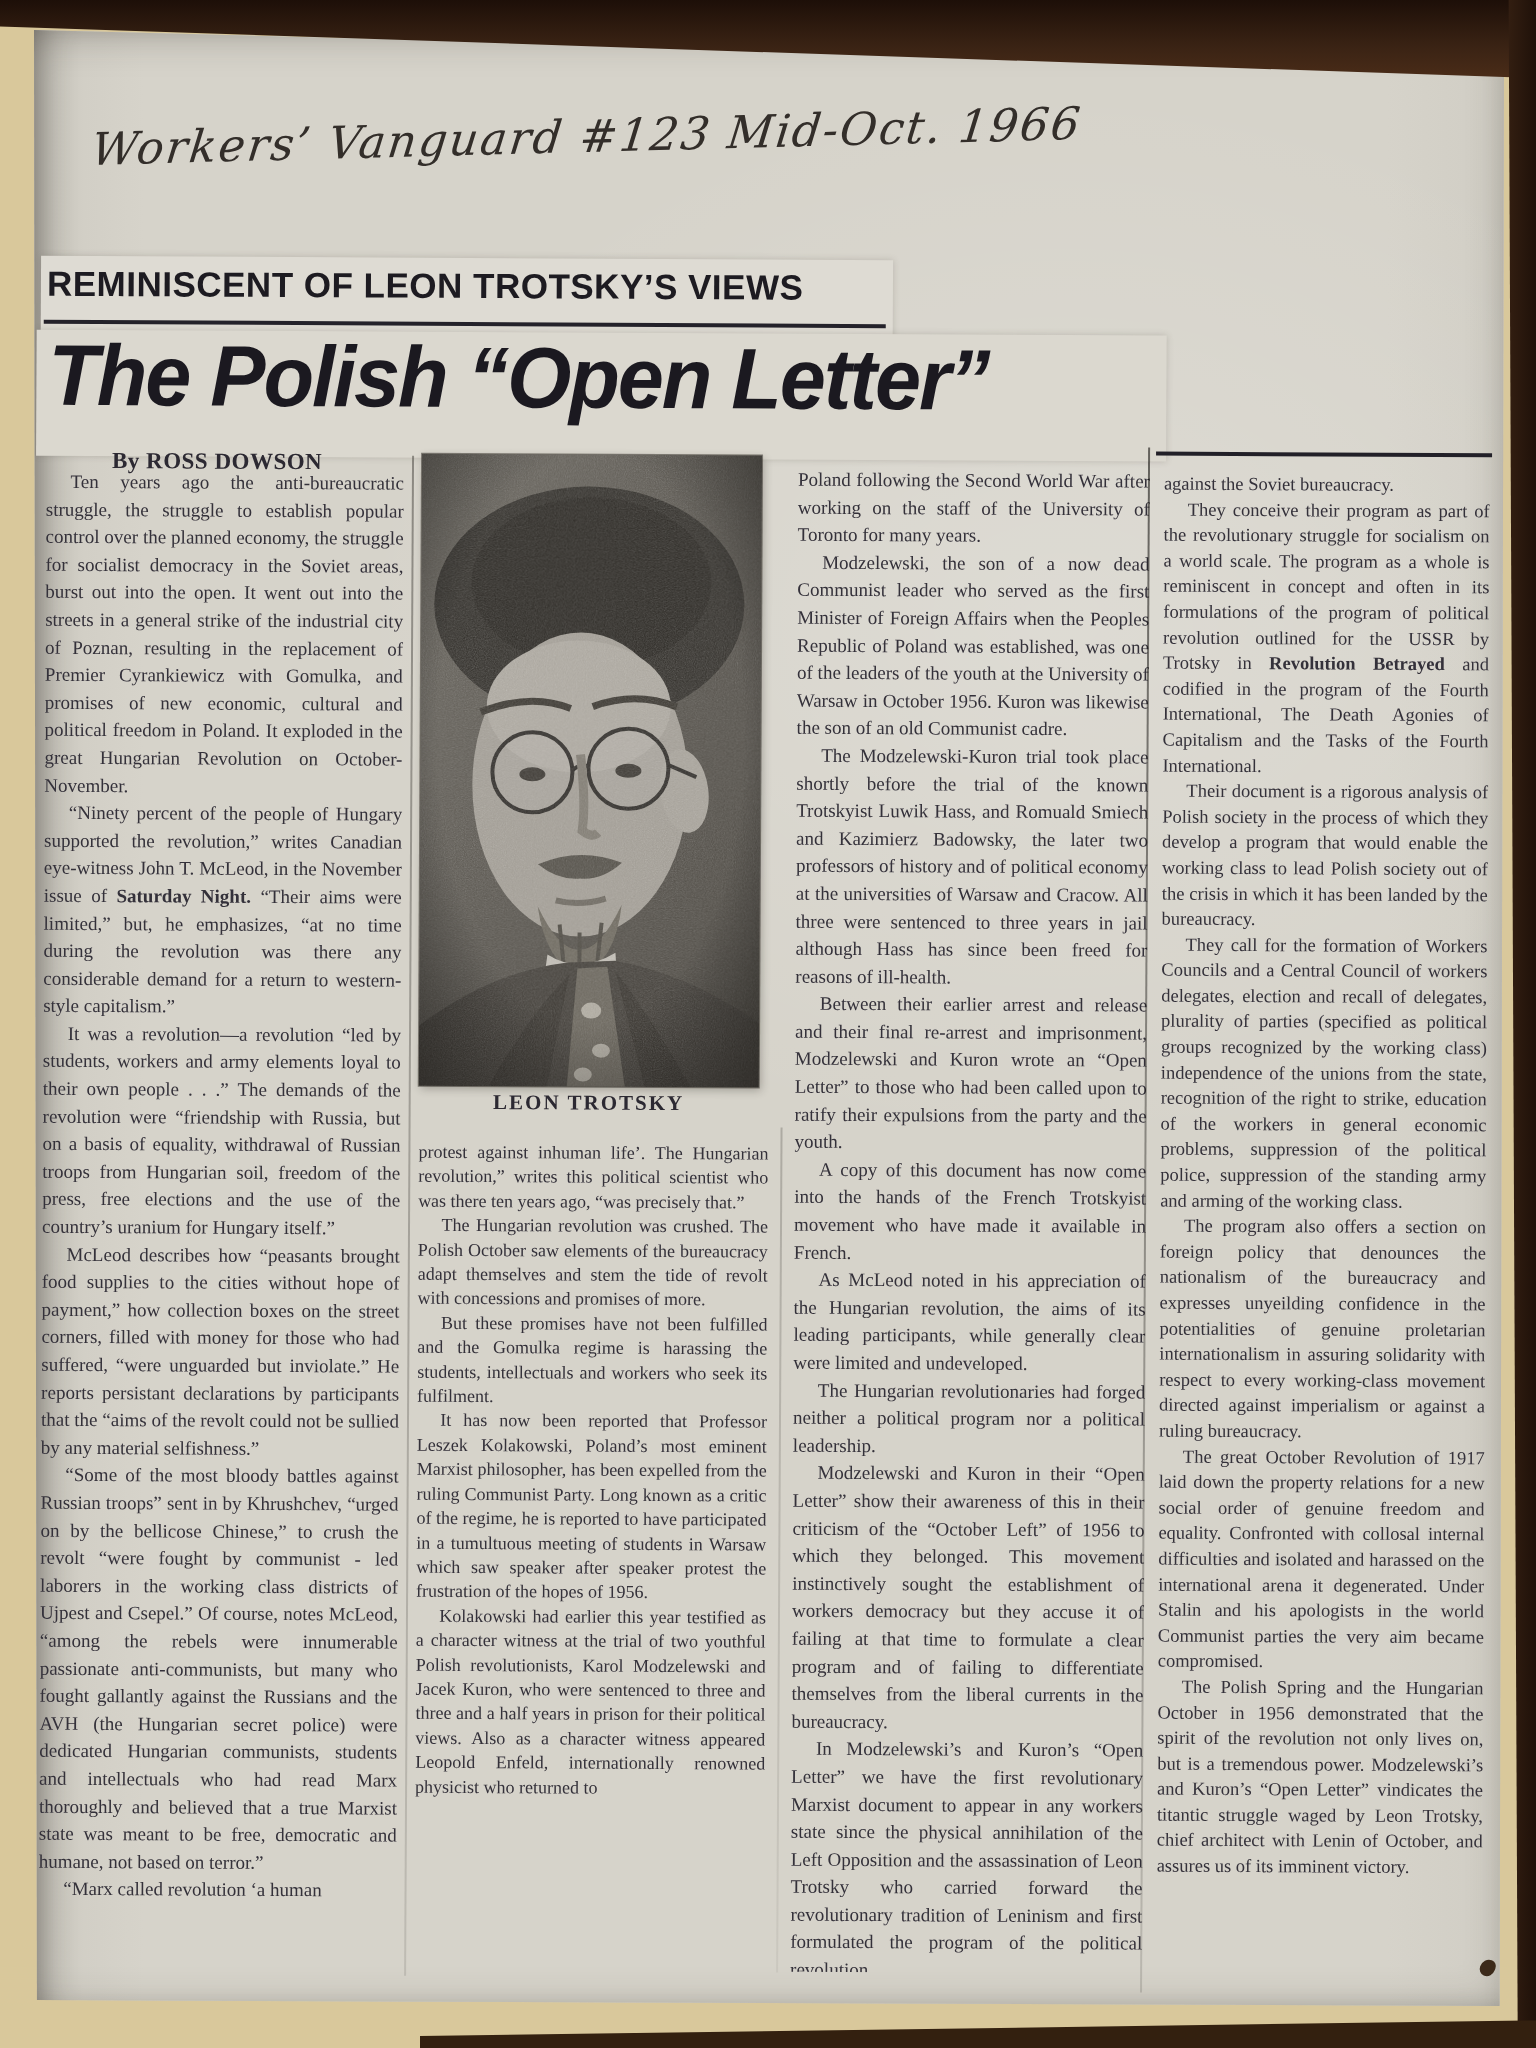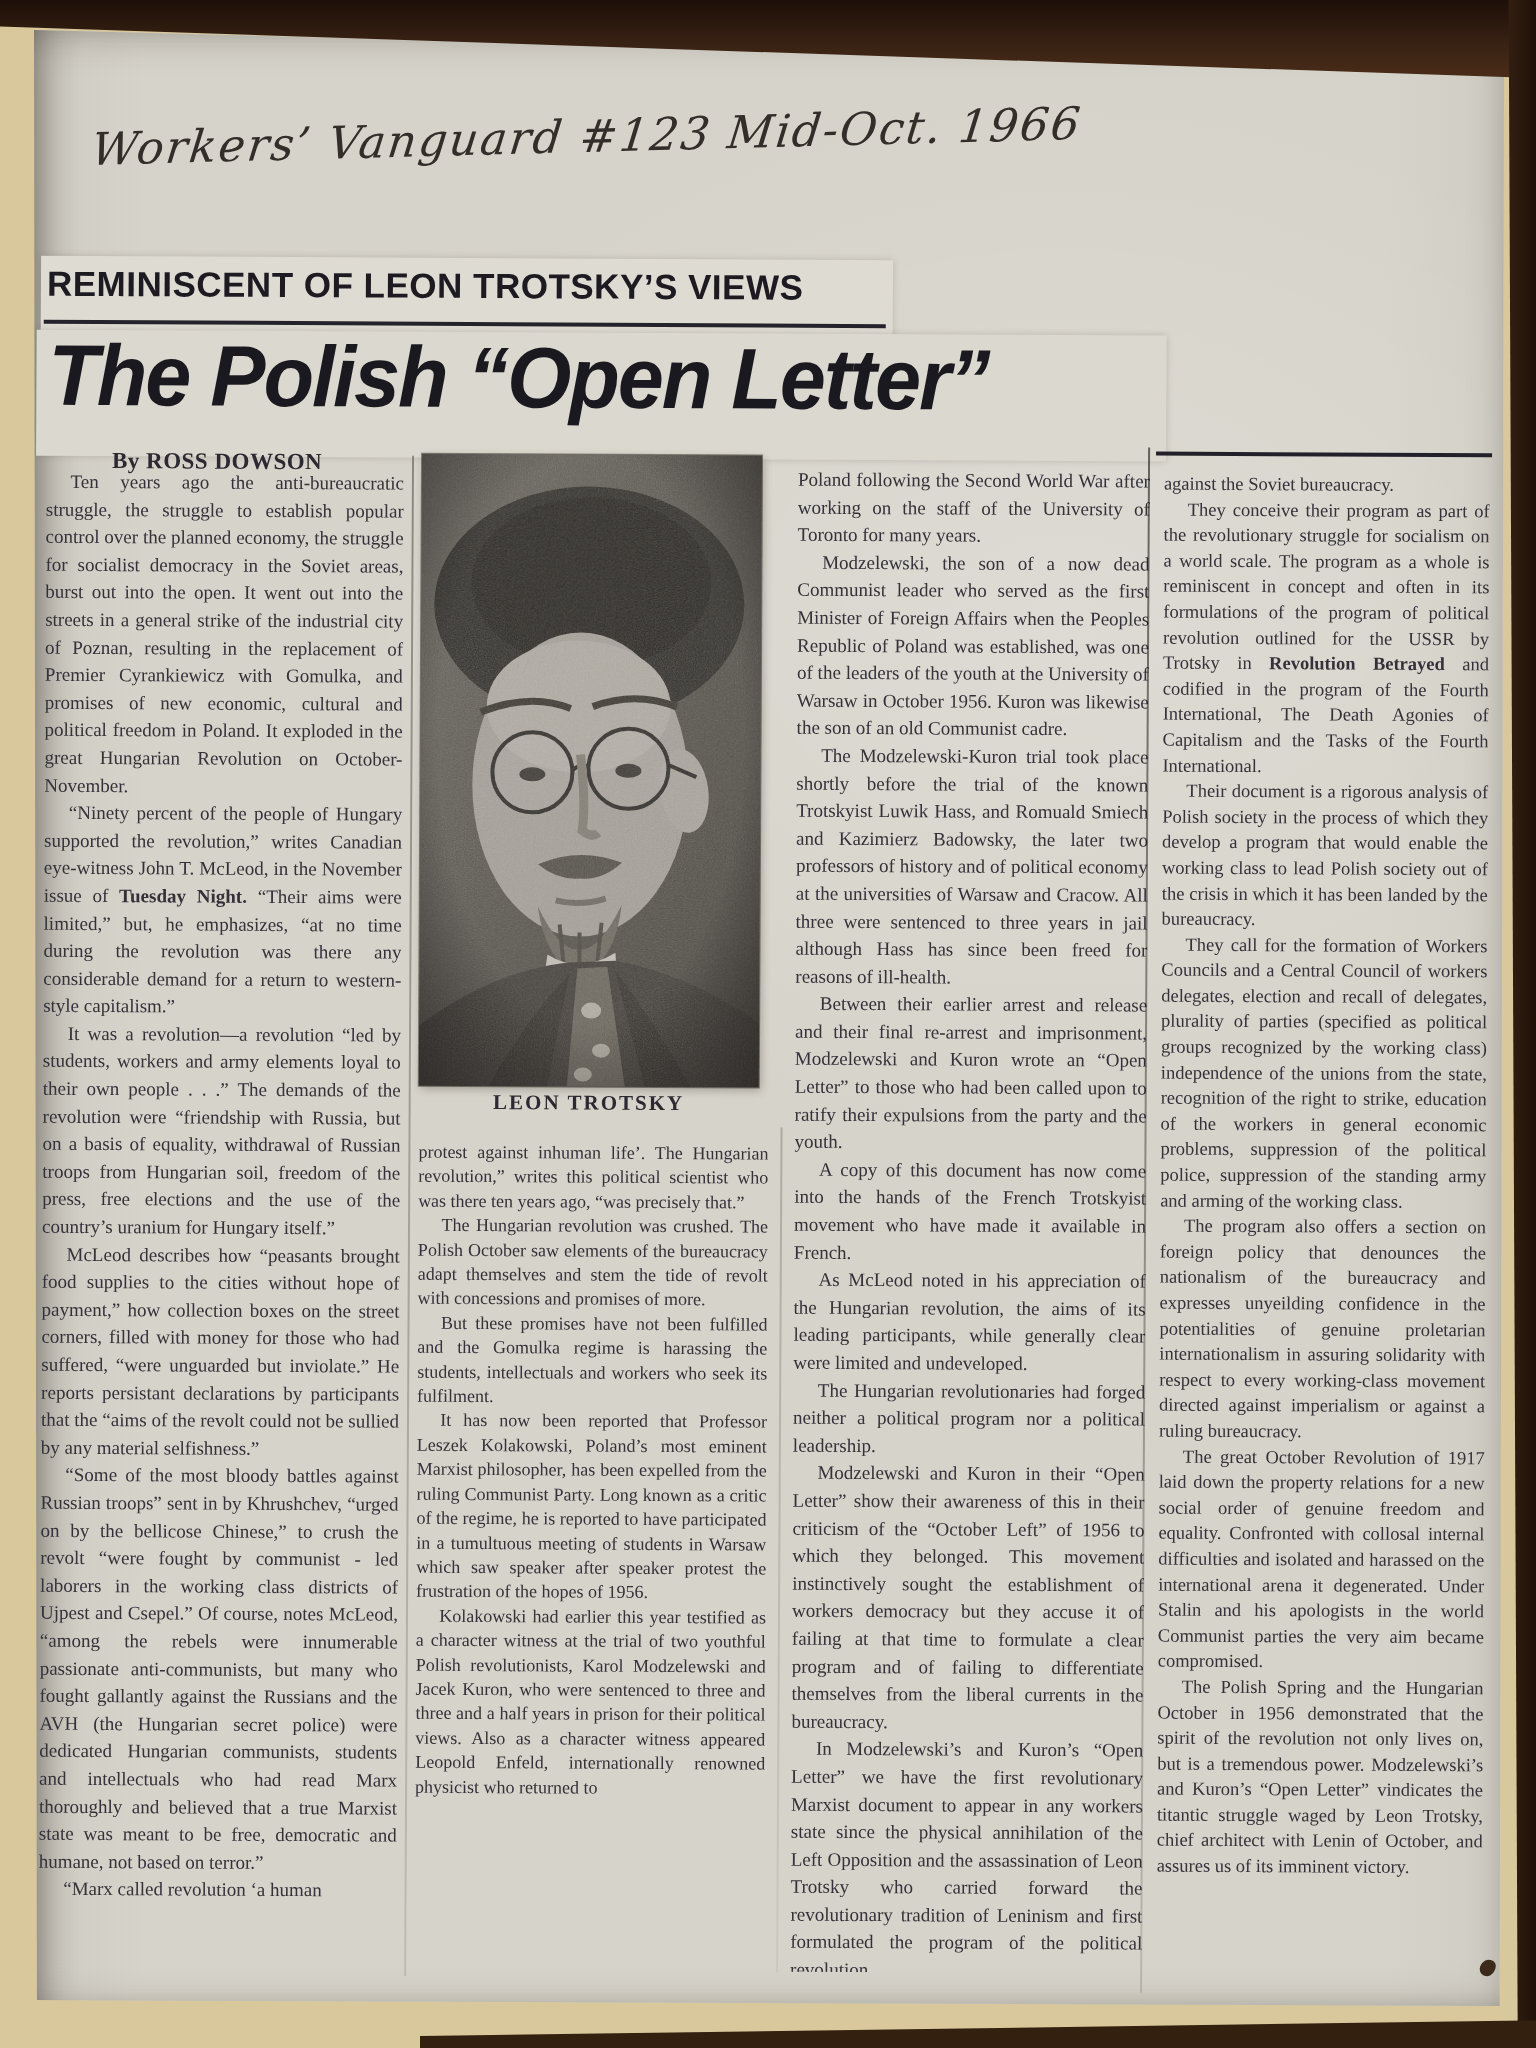--- a/index.html
+++ b/index.html
@@ -112,21 +112,21 @@
 
       <div class="kicker">REMINISCENT OF LEON TROTSKY’S VIEWS</div>
       <div class="kicker-rule"></div>
 
       <div class="headline">The Polish “Open Letter”</div>
 
       <div class="byline">By ROSS DOWSON</div>
 
       <div class="col col-1">
           <p>Ten years ago the anti-bureaucratic struggle, the struggle to establish popular control over the planned economy, the struggle for socialist democracy in the Soviet areas, burst out into the open. It went out into the streets in a general strike of the industrial city of Poznan, resulting in the replacement of Premier Cyrankiewicz with Gomulka, and promises of new economic, cultural and political freedom in Poland. It exploded in the great Hungarian Revolution on October-November.</p>
-          <p>“Ninety percent of the people of Hungary supported the revolution,” writes Canadian eye-witness John T. McLeod, in the November issue of <b>Tuesday Night.</b> “Their aims were limited,” but, he emphasizes, “at no time during the revolution was there any considerable demand for a return to western-style capitalism.”</p>
+          <p>“Ninety percent of the people of Hungary supported the revolution,” writes Canadian eye-witness John T. McLeod, in the November issue of <b>Saturday Night.</b> “Their aims were limited,” but, he emphasizes, “at no time during the revolution was there any considerable demand for a return to western-style capitalism.”</p>
           <p>It was a revolution—a revolution “led by students, workers and army elements loyal to their own people . . .” The demands of the revolution were “friendship with Russia, but on a basis of equality, withdrawal of Russian troops from Hungarian soil, freedom of the press, free elections and the use of the country’s uranium for Hungary itself.”</p>
           <p>McLeod describes how “peasants brought food supplies to the cities without hope of payment,” how collection boxes on the street corners, filled with money for those who had suffered, “were unguarded but inviolate.” He reports persistant declarations by participants that the “aims of the revolt could not be sullied by any material selfishness.”</p>
           <p>“Some of the most bloody battles against Russian troops” sent in by Khrushchev, “urged on by the bellicose Chinese,” to crush the revolt “were fought by communist - led laborers in the working class districts of Ujpest and Csepel.” Of course, notes McLeod, “among the rebels were innumerable passionate anti-communists, but many who fought gallantly against the Russians and the AVH (the Hungarian secret police) were dedicated Hungarian communists, students and intellectuals who had read Marx thoroughly and believed that a true Marxist state was meant to be free, democratic and humane, not based on terror.”</p>
           <p>“Marx called revolution ‘a human</p>
         </div>
 
       <div class="photo">
         <svg viewBox="0 0 340 632" preserveAspectRatio="none">
           <defs>
             <linearGradient id="bgg" x1="0" y1="0" x2="1" y2="1">

